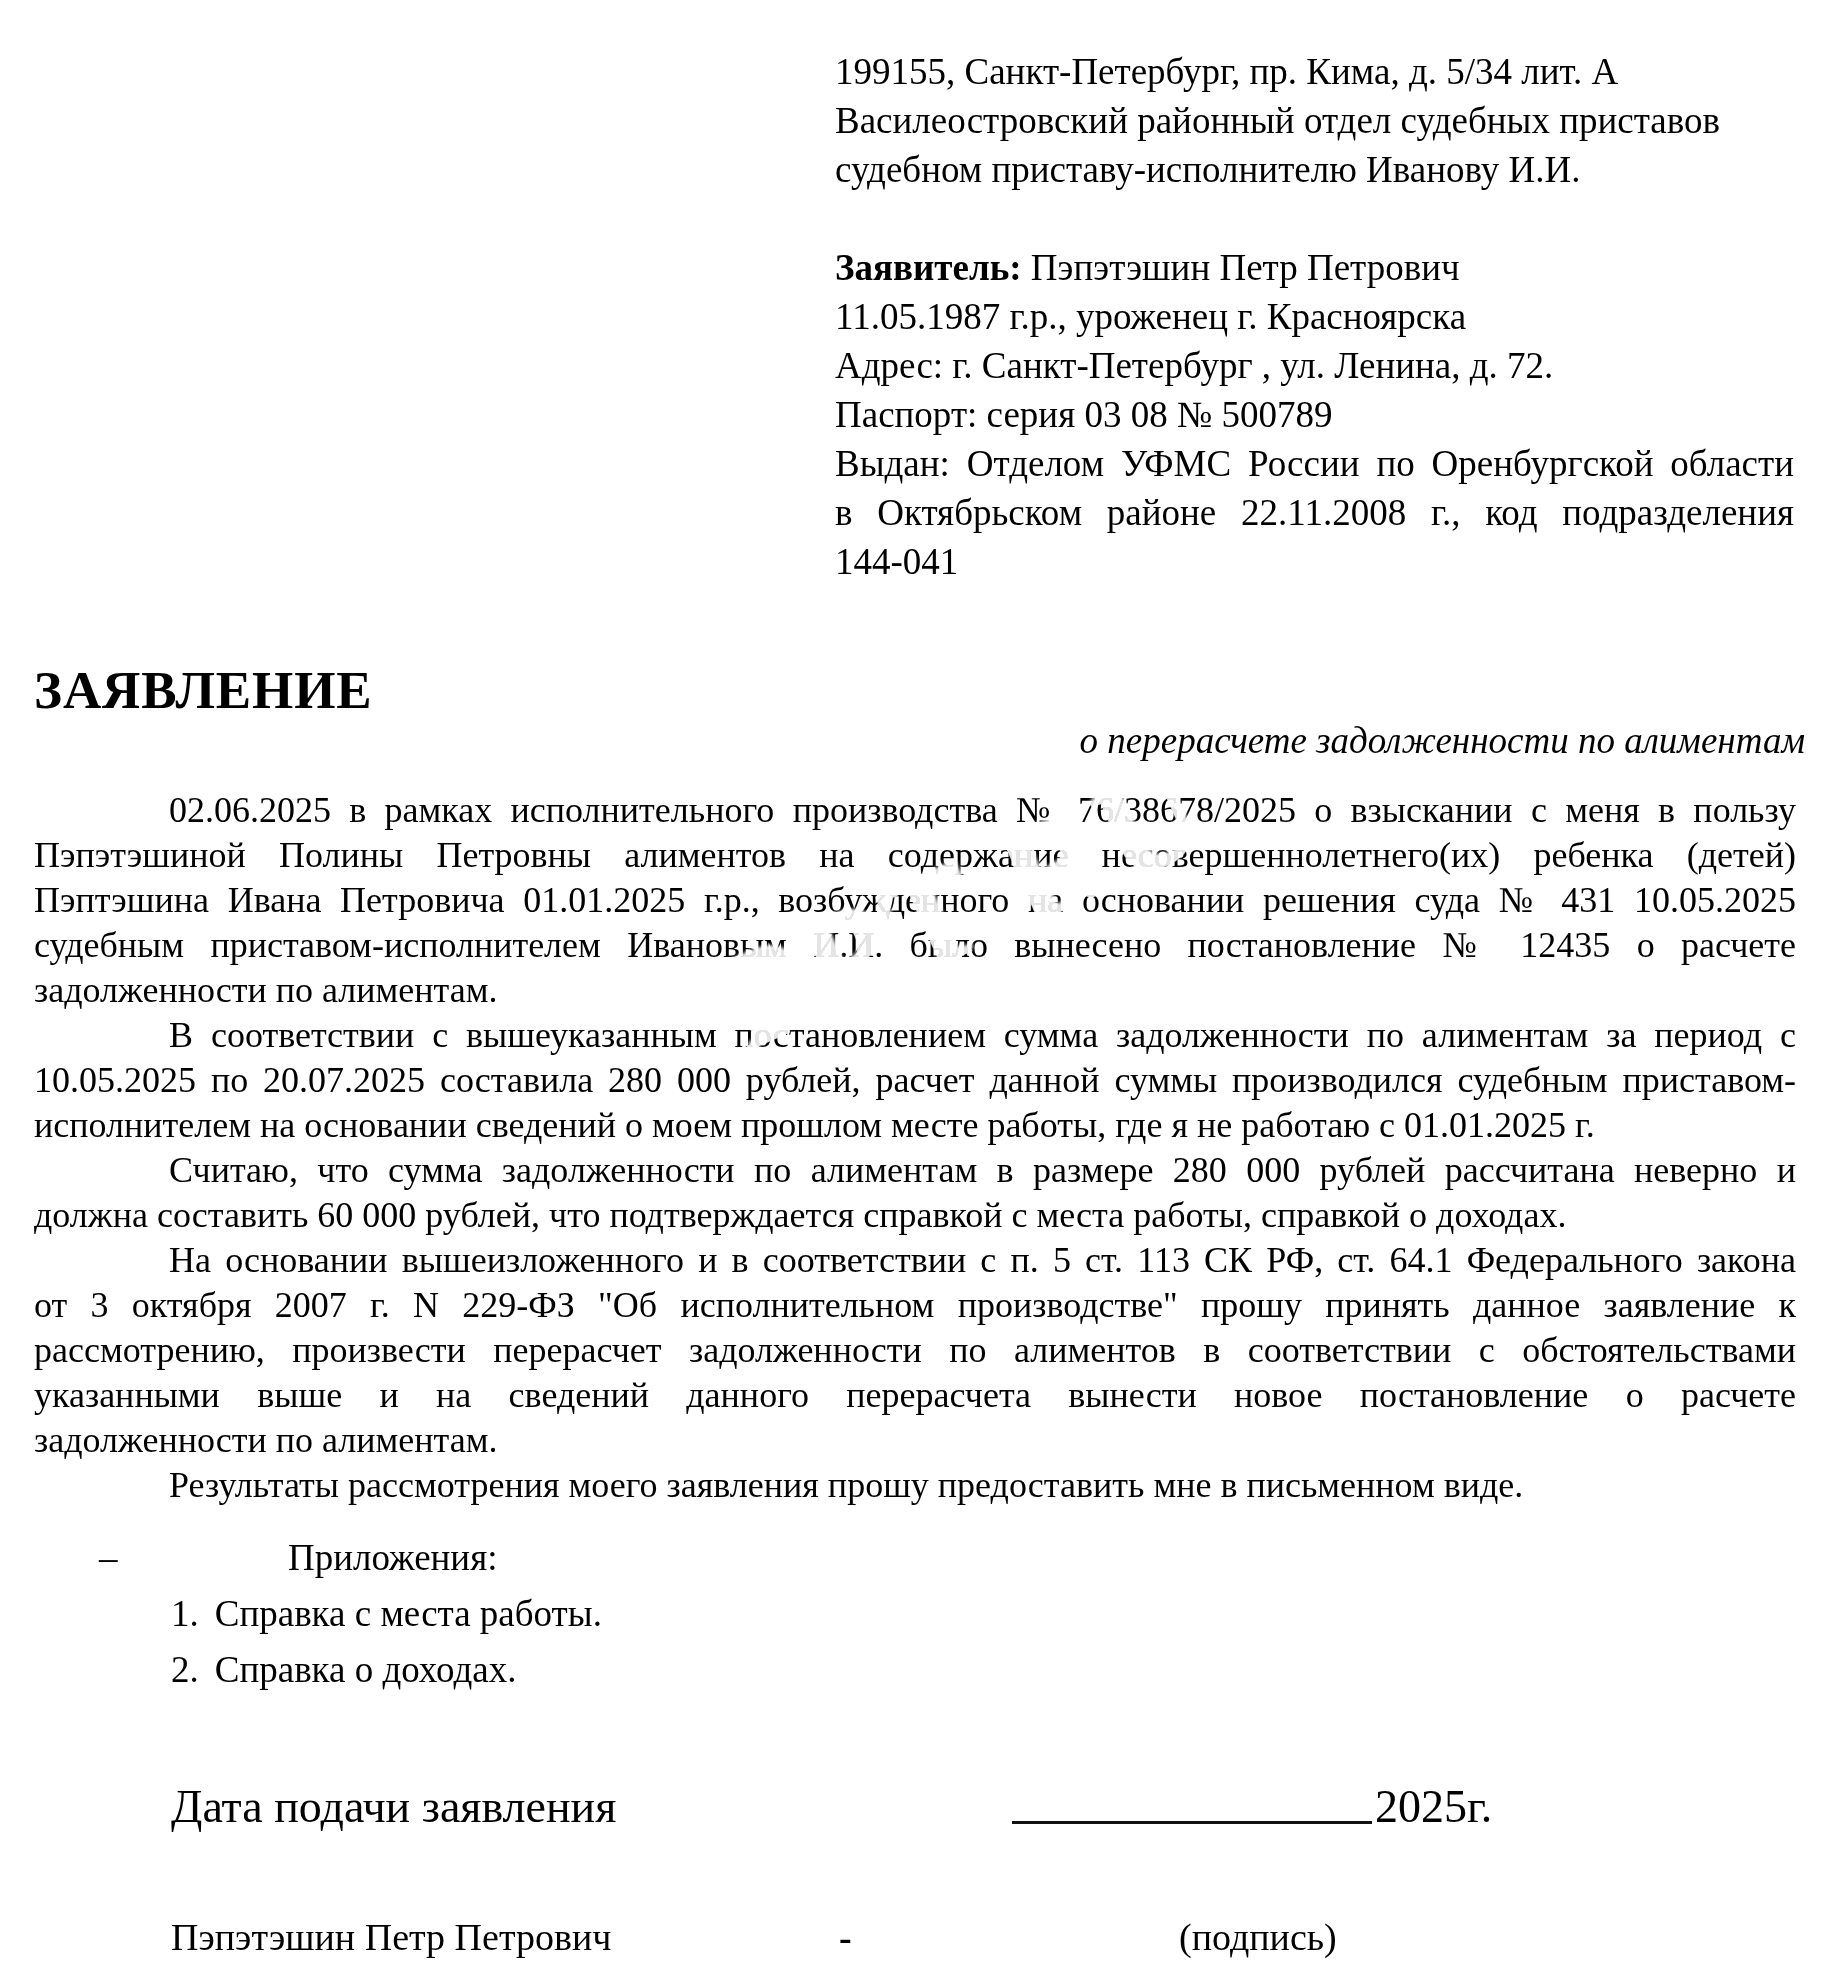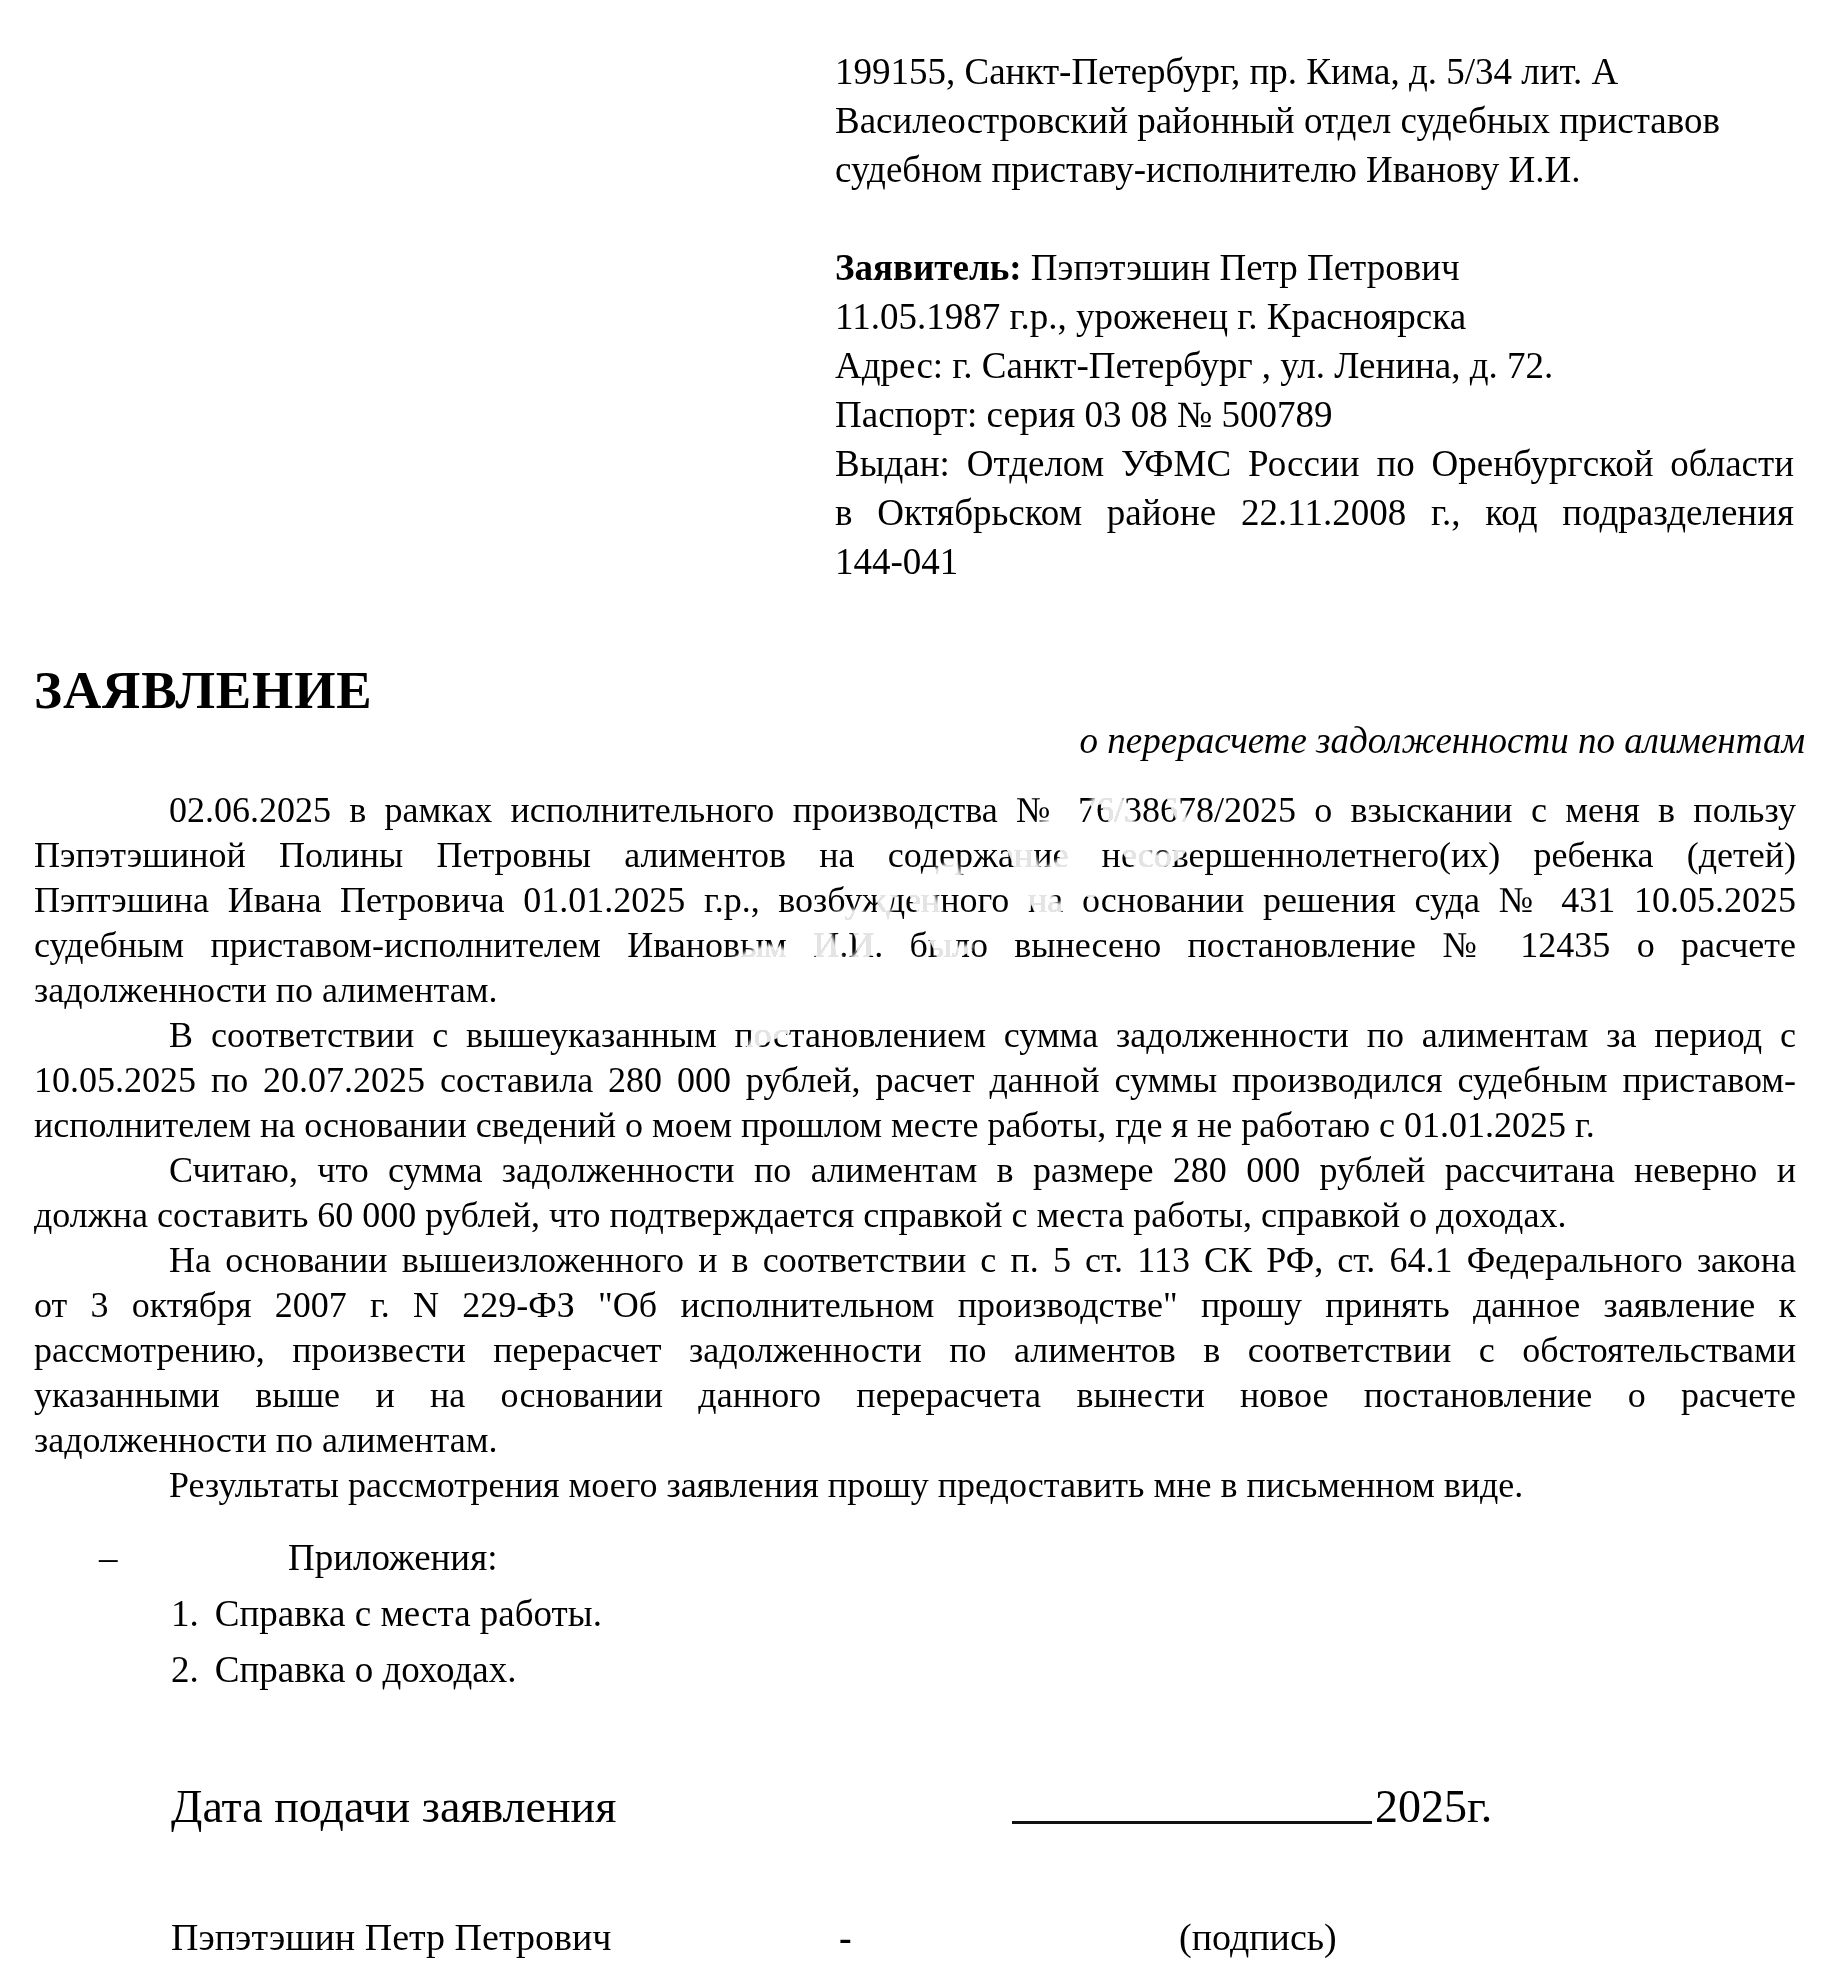--- a/index.html
+++ b/index.html
@@ -119,21 +119,21 @@
         <div class="bline last">исполнителем на основании сведений о моем прошлом месте работы, где я не работаю с 01.01.2025 г.</div>
       </div>
       <div class="paragraph">
         <div class="bline first">Считаю, что сумма задолженности по алиментам в размере 280 000 рублей рассчитана неверно и</div>
         <div class="bline last">должна составить 60 000 рублей, что подтверждается справкой с места работы, справкой о доходах.</div>
       </div>
       <div class="paragraph">
         <div class="bline first">На основании вышеизложенного и в соответствии с п. 5 ст. 113 СК РФ, ст. 64.1 Федерального закона</div>
         <div class="bline">от 3 октября 2007 г. N 229-ФЗ "Об исполнительном производстве" прошу принять данное заявление к</div>
         <div class="bline">рассмотрению, произвести перерасчет задолженности по алиментов в соответствии с обстоятельствами</div>
-        <div class="bline">указанными выше и на основании данного перерасчета вынести новое постановление о расчете</div>
+        <div class="bline">указанными выше и на сведений данного перерасчета вынести новое постановление о расчете</div>
         <div class="bline last">задолженности по алиментам.</div>
       </div>
       <div class="paragraph">
         <div class="bline first last">Результаты рассмотрения моего заявления прошу предоставить мне в письменном виде.</div>
       </div>
     </div>
 
   <div class="attachments-block">
     <div class="attach-head">
       <span class="attach-dash">–</span>

